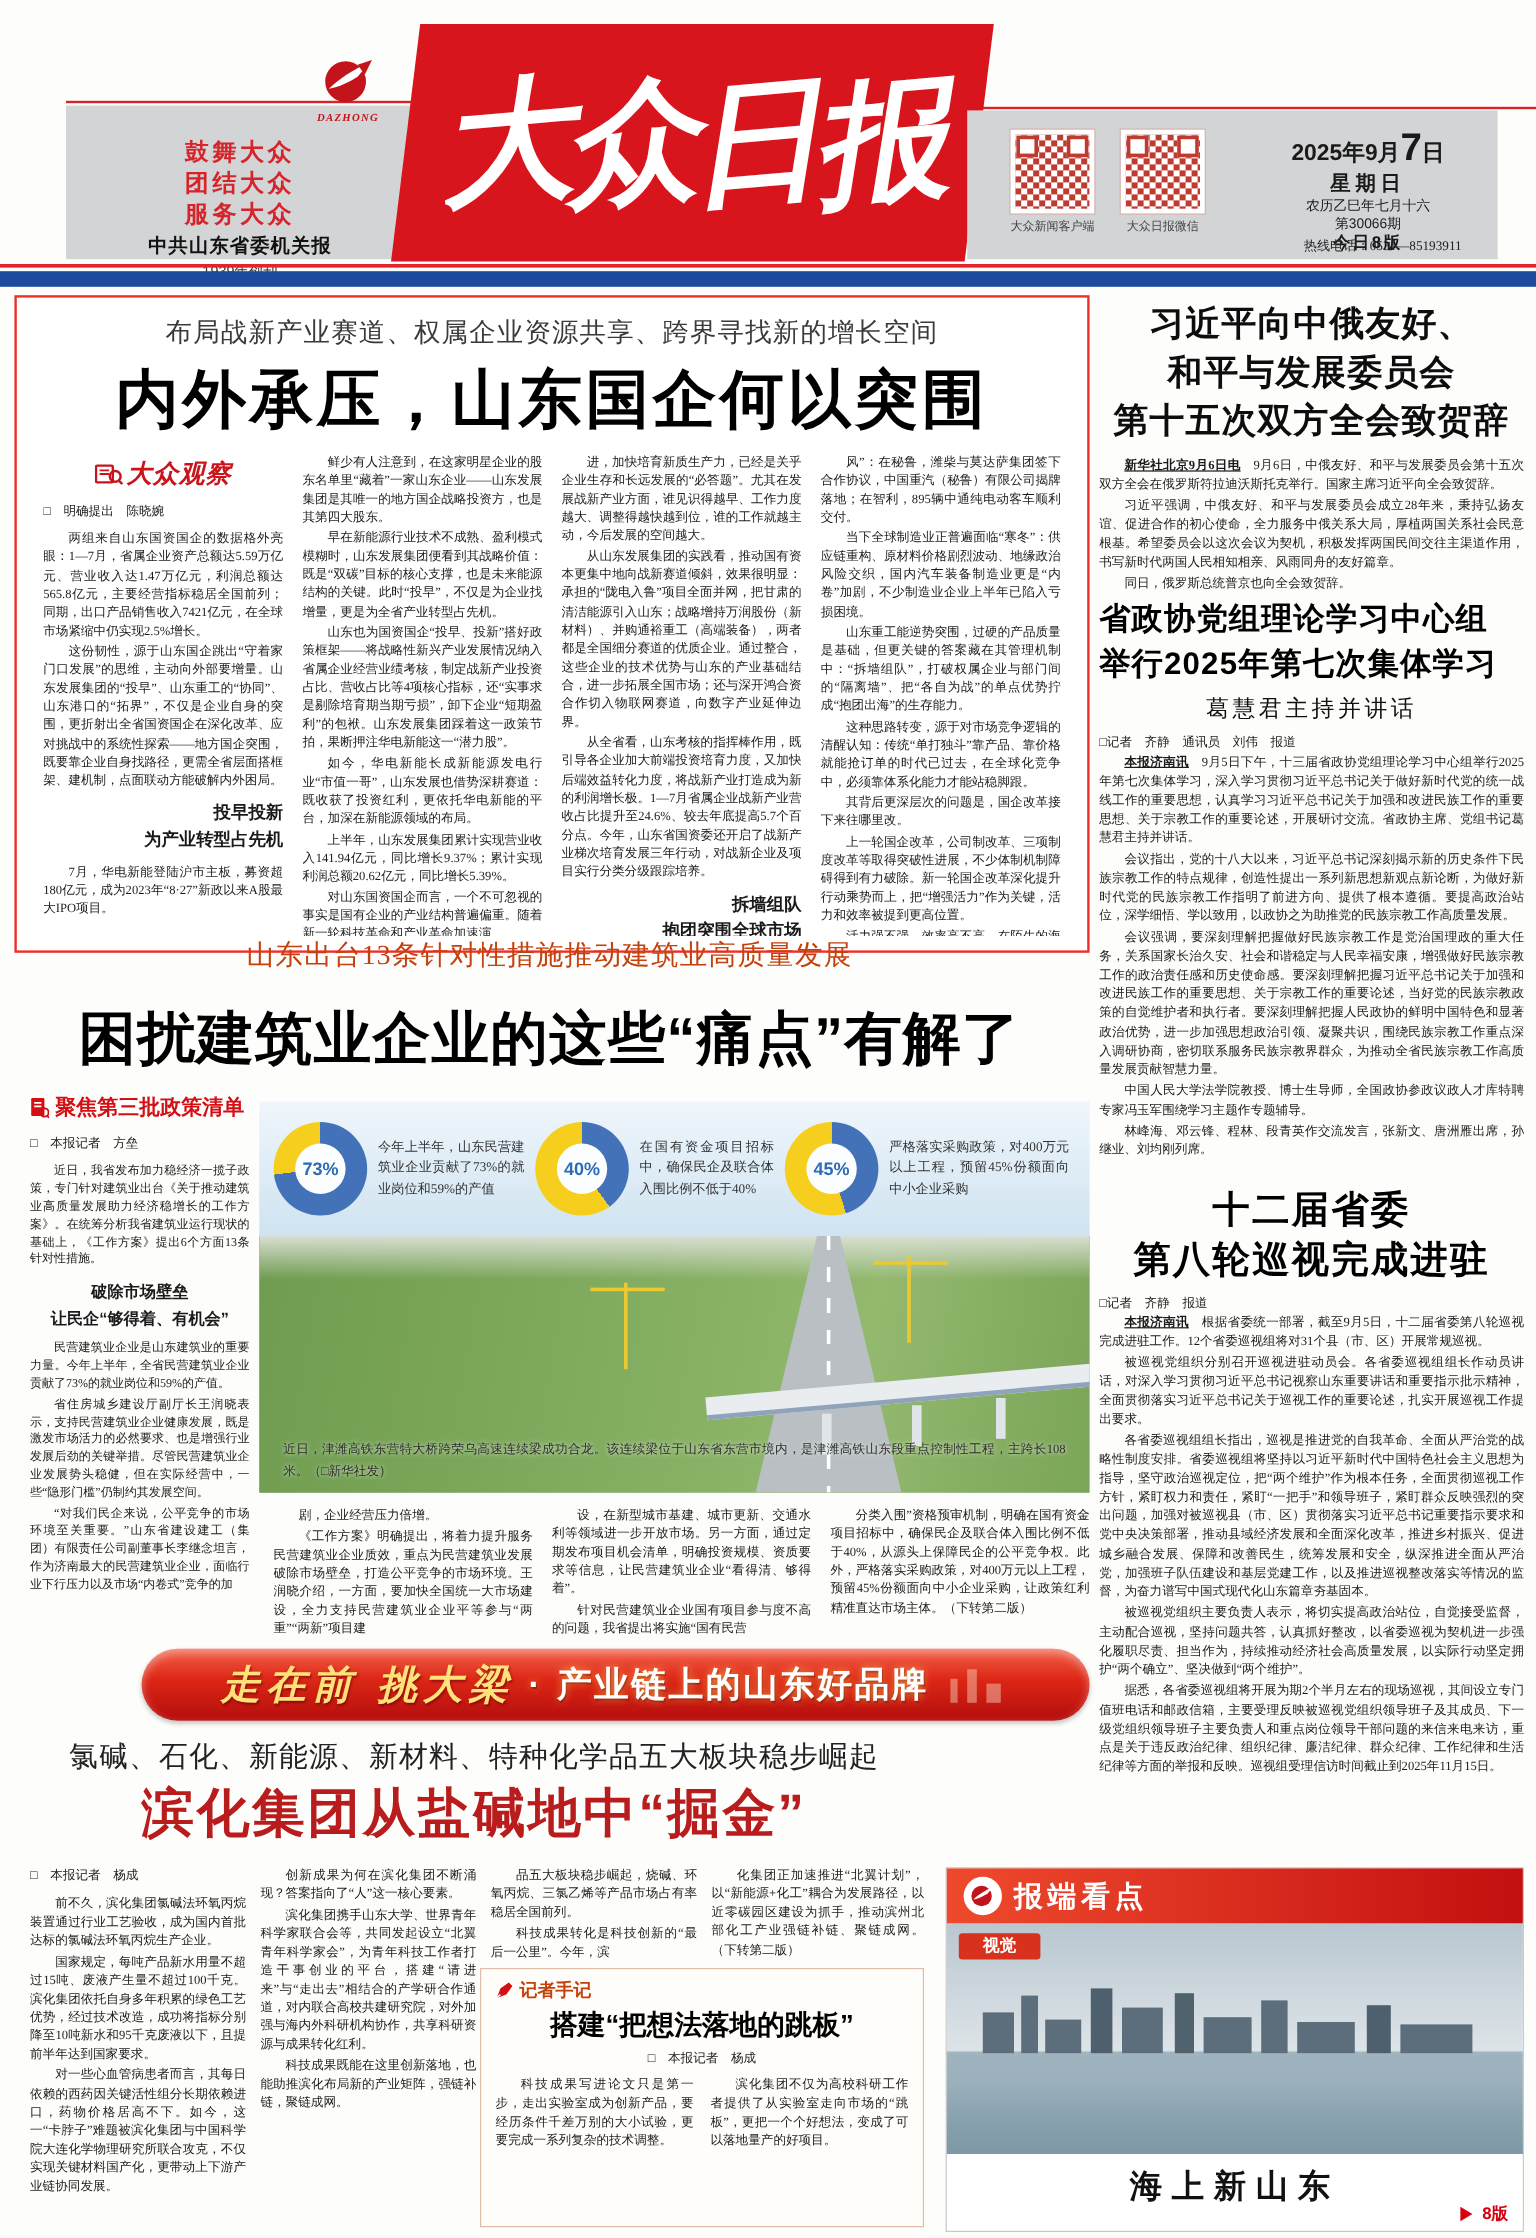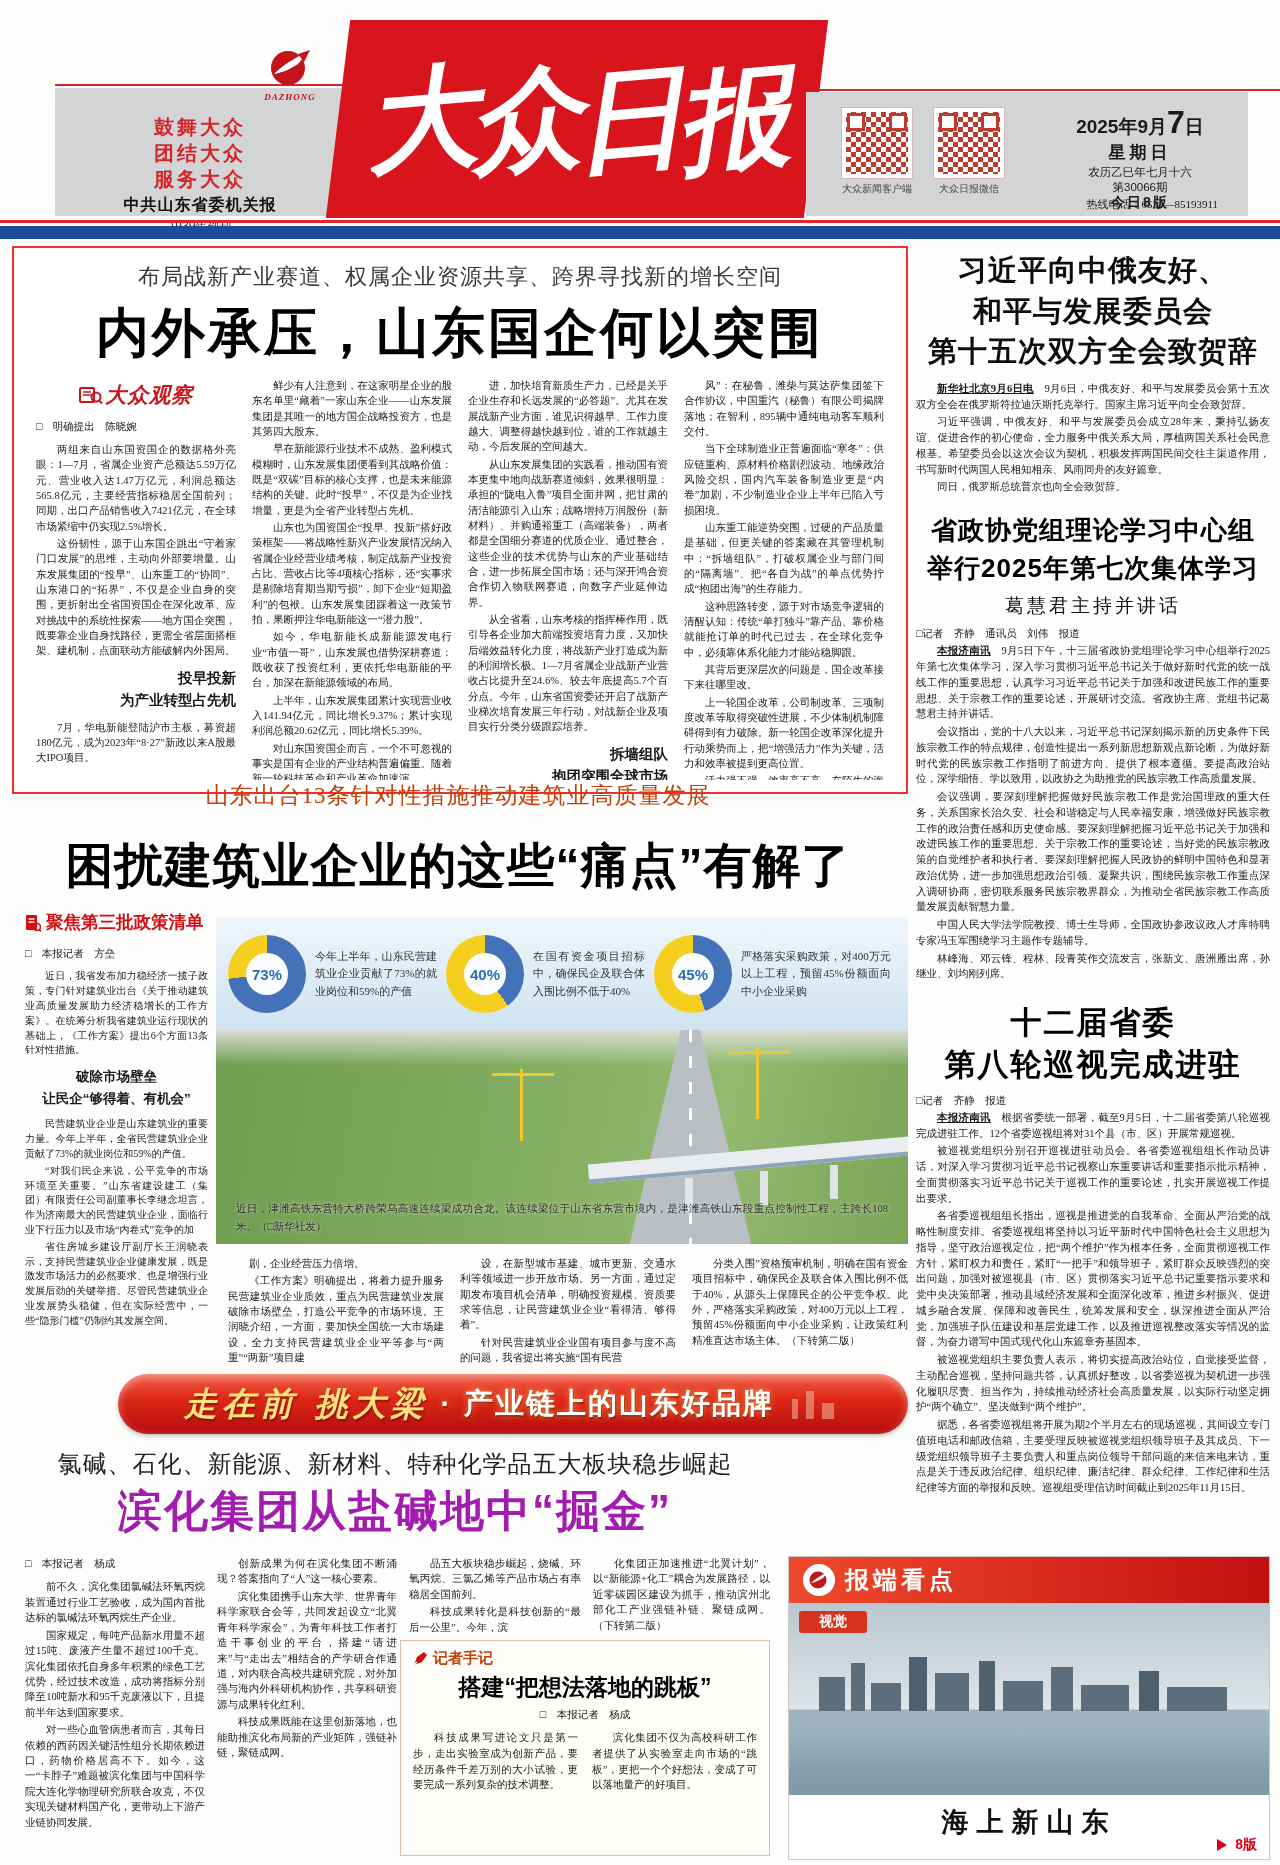--- a/index.html
+++ b/index.html
@@ -42,21 +42,21 @@
   .lcol{flex:1;overflow:hidden;font-size:10.5px;line-height:1.46;text-align:justify;}
   .guancha{text-align:center;margin:2px 0 8px;text-indent:0;}
   .guancha .gt{font-weight:bold;font-style:italic;font-size:21px;color:#c9141c;letter-spacing:1px;vertical-align:middle;}
   .byline{text-indent:0;font-size:10.5px;margin-bottom:8px;}
   .subhead{font-family:"Liberation Sans",sans-serif;font-weight:bold;font-size:14.5px;text-align:right;
            text-indent:0;line-height:1.55;margin:8px 0;}
   
   .rcol{left:916px;top:250px;width:354px;}
   .xi-h{font-weight:bold;font-size:29px;text-align:center;line-height:1.4;letter-spacing:1px;color:#0d0d0d;}
   .art-body{font-size:10.5px;line-height:1.5;text-align:justify;margin-top:9px;}
-  .zx-h{font-weight:900;font-size:26px;line-height:1.45;text-align:center;letter-spacing:1px;margin-top:17px;color:#000;}
+  .zx-h{font-weight:900;font-size:26px;line-height:1.45;letter-spacing:1px;margin-top:2px;color:#000;}
   .zx-sub{font-size:19px;text-align:center;letter-spacing:3px;margin-top:6px;color:#111;}
   .xs-h{font-weight:900;font-size:31px;line-height:1.35;text-align:center;letter-spacing:2px;margin-top:20px;color:#000;}
   .byline2{font-size:10.5px;margin-top:8px;text-indent:0;}
   
   .c-kicker{left:12px;top:780px;width:892px;text-align:center;font-size:23px;color:#c2410c;letter-spacing:1px;}
   .c-headline{left:12px;top:834px;width:892px;text-align:center;font-weight:900;font-size:48px;letter-spacing:1px;color:#000;}
   .c-side{left:25px;top:910px;width:183px;height:456px;overflow:hidden;font-size:10px;line-height:1.48;text-align:justify;}
   .c-tag{display:flex;align-items:center;gap:5px;color:#d30f14;font-weight:bold;font-size:17.5px;
          font-family:"Liberation Sans",sans-serif;margin-bottom:10px;}
   .c-sub{font-family:"Liberation Sans",sans-serif;font-weight:bold;font-size:13.5px;line-height:1.6;text-align:center;margin:8px 0;}
@@ -89,21 +89,21 @@
   .bn-script{font-family:"DejaVu Serif",serif;font-style:italic;font-weight:bold;font-size:33px;color:#ffe27a;
      letter-spacing:5px;text-shadow:1px 2px 2px rgba(90,0,0,.55);}
   .bn-label{font-weight:900;font-size:29px;color:#fff;letter-spacing:2px;
      text-shadow:0 0 7px rgba(255,214,90,.65),1px 2px 1px rgba(110,0,0,.6);}
   .bn-deco{width:56px;height:30px;opacity:.45;background:
      linear-gradient(#f8d9c0 0 0) 6px 10px/6px 20px no-repeat,
      linear-gradient(#f8d9c0 0 0) 20px 2px/8px 28px no-repeat,
      linear-gradient(#f8d9c0 0 0) 36px 14px/12px 16px no-repeat;}
   
   .b-kicker{left:12px;top:1448px;width:766px;text-align:center;font-size:24px;color:#222;letter-spacing:1px;}
-  .b-headline{left:12px;top:1482px;width:766px;text-align:center;font-weight:900;font-size:44px;letter-spacing:2px;color:#a21caf;}
+  .b-headline{left:12px;top:1482px;width:766px;text-align:center;font-weight:900;font-size:44px;letter-spacing:2px;color:#b91c1c;}
   .b-col{overflow:hidden;font-size:10.5px;line-height:1.47;text-align:justify;}
   .notes{left:400px;top:1640px;width:370px;height:216px;border:1px solid #e0bda9;background:#fffdf9;
          box-sizing:border-box;padding:8px 12px;}
   .n-tag{display:flex;align-items:center;gap:5px;color:#c2410c;font-weight:bold;font-size:15px;
          font-family:"Liberation Sans",sans-serif;}
   .n-head{text-align:center;font-family:"Liberation Sans",sans-serif;font-weight:900;font-size:23px;margin-top:4px;color:#000;}
   .n-byline{text-align:center;font-size:10.5px;margin-top:5px;}
   .n-cols{display:flex;gap:14px;margin-top:8px;}
   .n-col{flex:1;font-size:10.5px;line-height:1.5;text-align:justify;overflow:hidden;height:118px;}
   
@@ -318,22 +318,22 @@
     <div class="byline">□　本报记者　方垒</div>
     <div>
         <p>近日，我省发布加力稳经济一揽子政策，专门针对建筑业出台《关于推动建筑业高质量发展助力经济稳增长的工作方案》。在统筹分析我省建筑业运行现状的基础上，《工作方案》提出6个方面13条针对性措施。</p>
       </div>
     <div class="c-sub">
       <div>破除市场壁垒</div>
         <div>让民企“够得着、有机会”</div>
     </div>
     <div>
         <p>民营建筑业企业是山东建筑业的重要力量。今年上半年，全省民营建筑业企业贡献了73%的就业岗位和59%的产值。</p>
+        <p>省住房城乡建设厅副厅长王润晓表示，支持民营建筑业企业健康发展，既是激发市场活力的必然要求、也是增强行业发展后劲的关键举措。尽管民营建筑业企业发展势头稳健，但在实际经营中，一些“隐形门槛”仍制约其发展空间。</p>
         <p>“对我们民企来说，公平竞争的市场环境至关重要。”山东省建设建工（集团）有限责任公司副董事长李继念坦言，作为济南最大的民营建筑业企业，面临行业下行压力以及市场“内卷式”竞争的加</p>
-        <p>省住房城乡建设厅副厅长王润晓表示，支持民营建筑业企业健康发展，既是激发市场活力的必然要求、也是增强行业发展后劲的关键举措。尽管民营建筑业企业发展势头稳健，但在实际经营中，一些“隐形门槛”仍制约其发展空间。</p>
       </div>
   </div>
 
   <div class="abs infog">
     <div class="donut" style="background: conic-gradient(rgb(68, 114, 184) 0deg, rgb(68, 114, 184) 73%, rgb(246, 207, 30) 73%, rgb(246, 207, 30) 100%);">
       <div class="hole">73%</div>
     </div>
     <div class="itext" style="width:122px;">今年上半年，山东民营建筑业企业贡献了73%的就业岗位和59%的产值</div>
     <div class="donut" style="background: conic-gradient(rgb(68, 114, 184) 0deg, rgb(68, 114, 184) 40%, rgb(246, 207, 30) 40%, rgb(246, 207, 30) 100%);">
       <div class="hole">40%</div>

